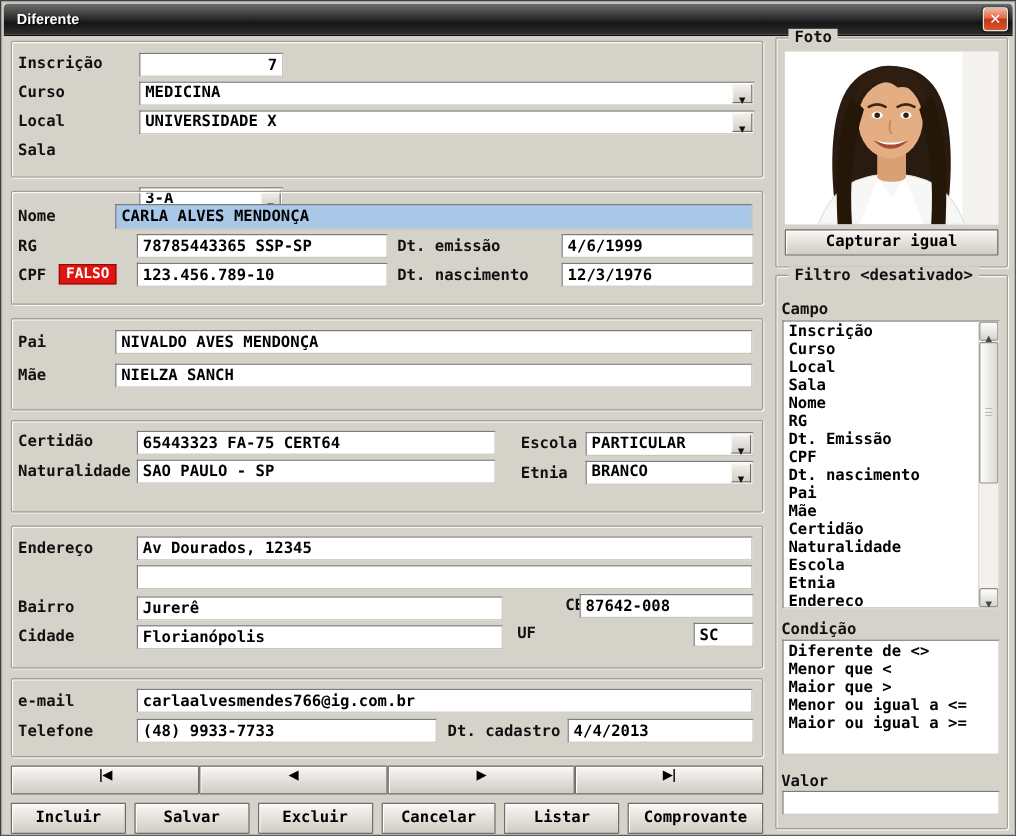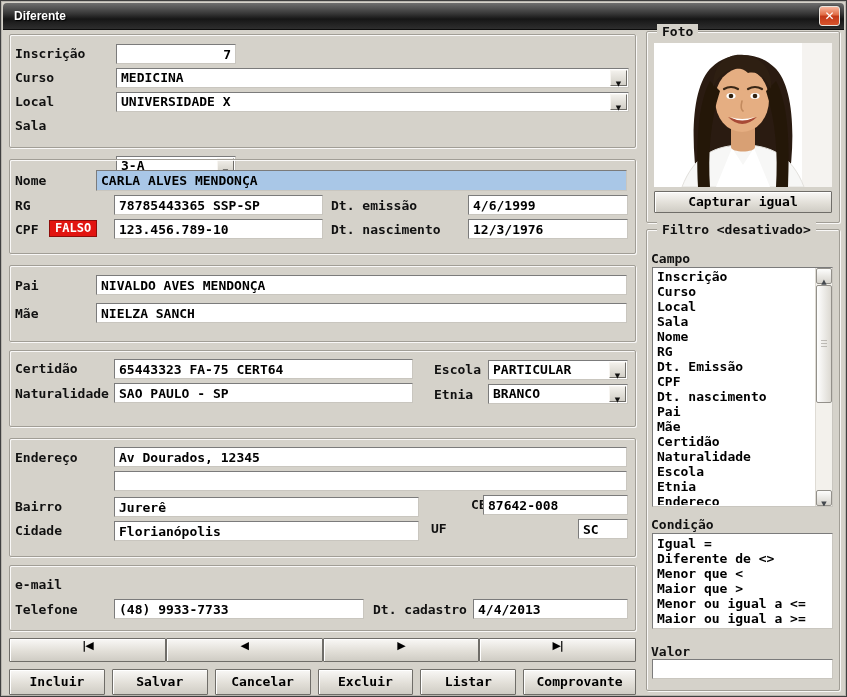--- a/index.html
+++ b/index.html
@@ -186,37 +186,38 @@
   <input class="tfield" style="left: 113px; top: 496px; width: 305px; height: 20px;" value="Jurerê">
   <span class="lbl" style="left:430px;top:496px;margin-left:40px;">CEP</span>
   <input class="tfield" style="left: 482px; top: 494px; width: 145px; height: 20px;" value="87642-008">
   <span class="lbl" style="left:14px;top:522px;">Cidade</span>
   <input class="tfield" style="left: 113px; top: 520px; width: 305px; height: 20px;" value="Florianópolis">
   <span class="lbl" style="left:430px;top:520px;">UF</span>
   <input class="tfield" style="left: 577px; top: 518px; width: 50px; height: 20px;" value="SC">
 
   <div class="groupbox" style="left:8px;top:564px;width:627px;height:66px;"></div>
   <span class="lbl" style="left:14px;top:576px;">e-mail</span>
+  <input class="tfield" style="left: 113px; top: 573px; width: 513px; height: 20px;" value="carlaalvesmendes766@ig.com.br">
   <span class="lbl" style="left:14px;top:601px;">Telefone</span>
   <input class="tfield" style="left: 113px; top: 598px; width: 250px; height: 20px;" value="(48) 9933-7733">
   <span class="lbl" style="left:372px;top:601px;">Dt. cadastro</span>
   <input class="tfield" style="left: 472px; top: 598px; width: 155px; height: 20px;" value="4/4/2013">
 
   <div class="navrow" style="left:8px;top:637px;width:627px;height:24px;">
     <div class="btn">|◀</div>
     <div class="btn">◀</div>
     <div class="btn">▶</div>
     <div class="btn">▶|</div>
   </div>
 
   <div class="btnrow" style="left:8px;top:668px;width:627px;height:26px;">
     <div class="btn" style="line-height:24px;">Incluir</div>
     <div class="btn" style="line-height:24px;">Salvar</div>
+    <div class="btn" style="line-height:24px;">Excluir</div>
     <div class="btn" style="line-height:24px;">Cancelar</div>
-    <div class="btn" style="line-height:24px;">Excluir</div>
     <div class="btn" style="line-height:24px;">Listar</div>
     <div class="btn wide" style="line-height:24px;">Comprovante</div>
   </div>
 
   <div class="groupbox" style="left:645px;top:30px;width:194px;height:192px;">
     <span class="legend">Foto</span>
   </div>
   <div class="photo-frame" style="left:653px;top:42px;width:178px;height:144px;">
     <svg width="178" height="144" viewBox="0 0 178 144">
       <rect width="178" height="144" fill="#ffffff"></rect>
@@ -279,21 +280,20 @@
       <div class="sb-btn sb-up"><span>▲</span></div>
       <div class="sb-thumb">
           <span class="sb-grip"></span>
         </div>
       <div class="sb-btn sb-down"><span>▼</span></div>
     </div>
   </div>
   <span class="lbl" style="left:650px;top:516px;">Condição</span>
   <div class="listbox" style="left:651px;top:532px;width:181px;height:96px;">
     <div style="position:absolute;left:0;top:2px;right:2px;overflow:hidden;height:92px;">
-        <div class="lb-item">Igual =</div>
         <div class="lb-item">Diferente de &lt;&gt;</div>
         <div class="lb-item">Menor que &lt;</div>
         <div class="lb-item">Maior que &gt;</div>
         <div class="lb-item">Menor ou igual a &lt;=</div>
         <div class="lb-item">Maior ou igual a &gt;=</div>
       </div>
   </div>
   <span class="lbl" style="left:650px;top:643px;">Valor</span>
   <input class="tfield" style="left: 651px; top: 658px; width: 181px; height: 20px;" value="">
 

